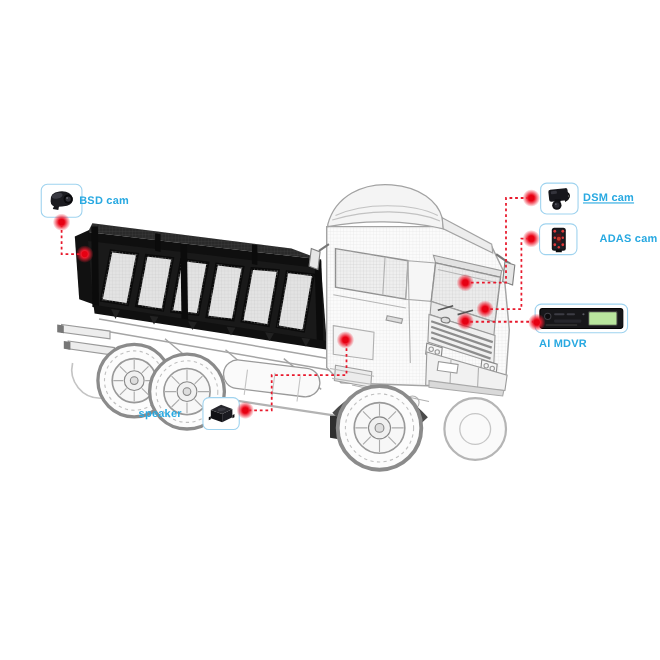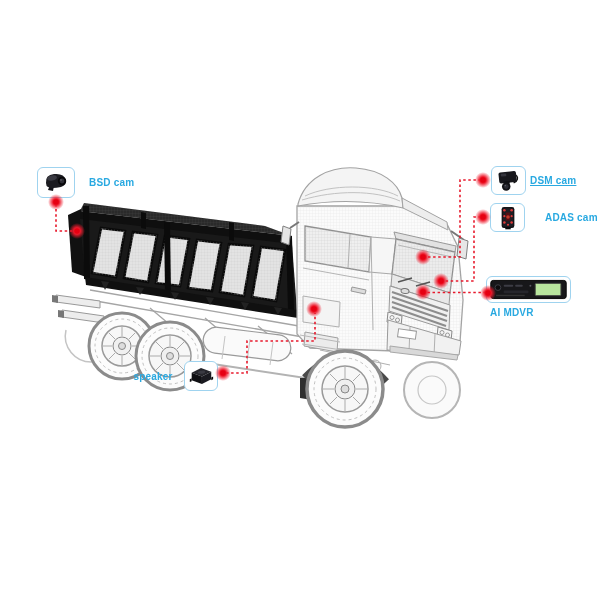--- a/index.html
+++ b/index.html
@@ -9,25 +9,25 @@
   #overlay-svg{pointer-events:none;}
   .callout{position:absolute;border:1px solid #9fd3ef;border-radius:6px;background:#fff;
            display:flex;align-items:center;justify-content:center;box-sizing:border-box;}
   .callout-label{position:absolute;font-size:10px;font-weight:bold;color:#29a9e1;
                  white-space:nowrap;letter-spacing:.2px;}
   #box-bsd{left:37px;top:167px;width:38px;height:31px;}
   #box-dsm{left:491px;top:166px;width:35px;height:29px;}
   #box-adas{left:490px;top:203px;width:35px;height:29px;}
   #box-mdvr{left:486px;top:276px;width:85px;height:27px;}
   #box-speaker{left:184px;top:361px;width:34px;height:30px;}
-  #label-bsd{left:89px;top:177px;}
+  #label-bsd{left:72px;top:177px;}
   #label-dsm{left:530px;top:175px;text-decoration:underline;}
   #label-adas{left:545px;top:212px;}
   #label-mdvr{left:490px;top:307px;width:85px;text-align:left;}
-  #label-speaker{left:126px;top:371px;width:54px;text-align:center;}
+  #label-speaker{left:126px;top:371px;width:54px;text-align:left;}
 </style>
 </head>
 <body>
 
 <div id="stage">
 
   <svg id="truck-svg" width="600" height="600" viewBox="0 0 600 600">
     <defs>
       <pattern id="mesh" width="3" height="3" patternUnits="userSpaceOnUse">
         <path d="M0 0H3M0 0V3" stroke="#c9c9c9" stroke-width="0.4"></path>

